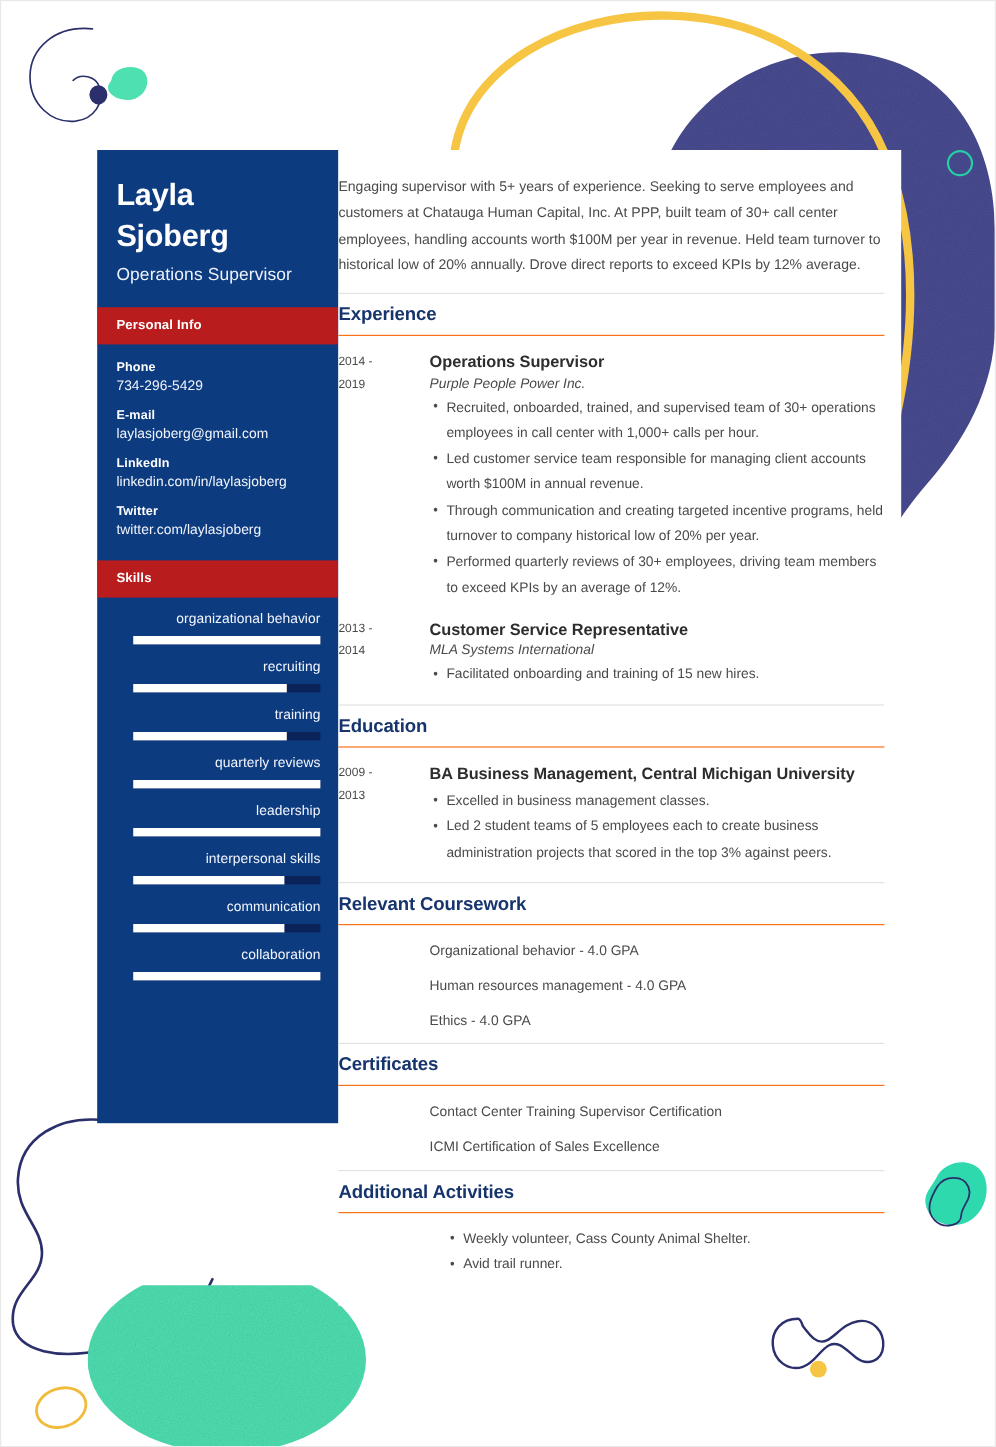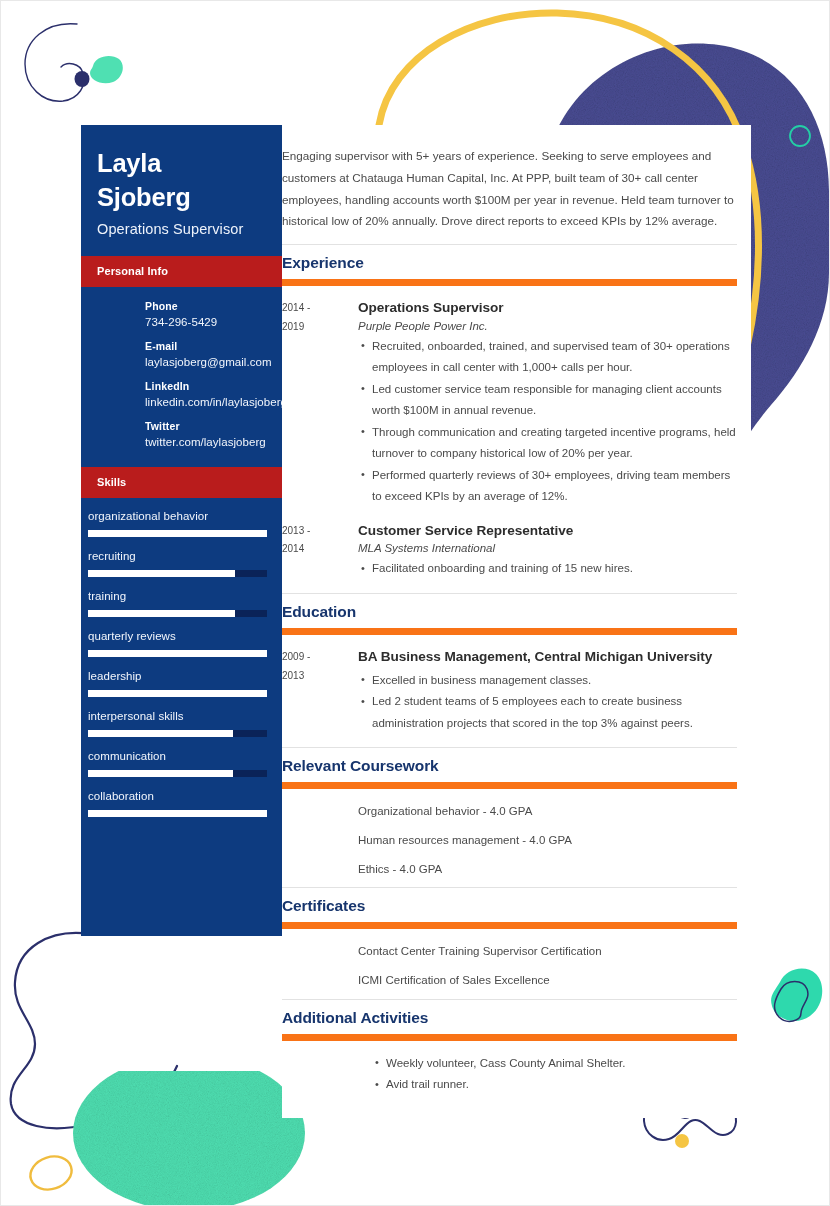--- a/index.html
+++ b/index.html
@@ -69,35 +69,35 @@
   }
   .side-heading {
     background: #b91c1c;
     font-size: 11px;
     font-weight: bold;
     padding: 9px 16px 10px 16px;
     margin: 19px 0 0 0;
     letter-spacing: 0.1px;
   }
   .contact-list { padding: 13px 16px 0 16px; }
-  .contact-item { margin-bottom: 12px; margin-left: 48px; }
+  .contact-item { margin-bottom: 12px; }
   .contact-label {
     font-size: 10.5px;
     font-weight: bold;
     letter-spacing: 0.15px;
     margin-bottom: 4px;
   }
   .contact-value {
     font-size: 11.5px;
     font-weight: 400;
     color: #f2f6fc;
     letter-spacing: 0.05px;
   }
 
-  .skills-list { padding: 12px 15px 0 7px; }
+  .skills-list { padding: 12px 15px 0 30px; text-align: right; }
   .skill { margin-bottom: 13px; }
   .skill-name {
     font-size: 11.5px;
     color: #f2f6fc;
     margin-bottom: 8px;
     letter-spacing: 0.05px;
   }
   .skill-track {
     position: relative;
     height: 7px;
@@ -128,21 +128,21 @@
     margin: 0 0 12px 0;
     letter-spacing: 0.01px;
   }
   .sec-heading {
     font-size: 15.5px;
     font-weight: bold;
     color: #17356d;
     letter-spacing: -0.1px;
     padding: 9px 0 7px 0;
     border-top: 1px solid #e2e2e2;
-    border-bottom: 7px solid #f97316;
+    border-bottom: 1px solid #f97316;
     margin: 0 0 12px 0;
   }
 
   .entry { display: flex; margin-bottom: 13px; }
   .entry-dates {
     width: 76px;
     flex: 0 0 76px;
     font-size: 10px;
     color: #4a4a4a;
     line-height: 1.86;

